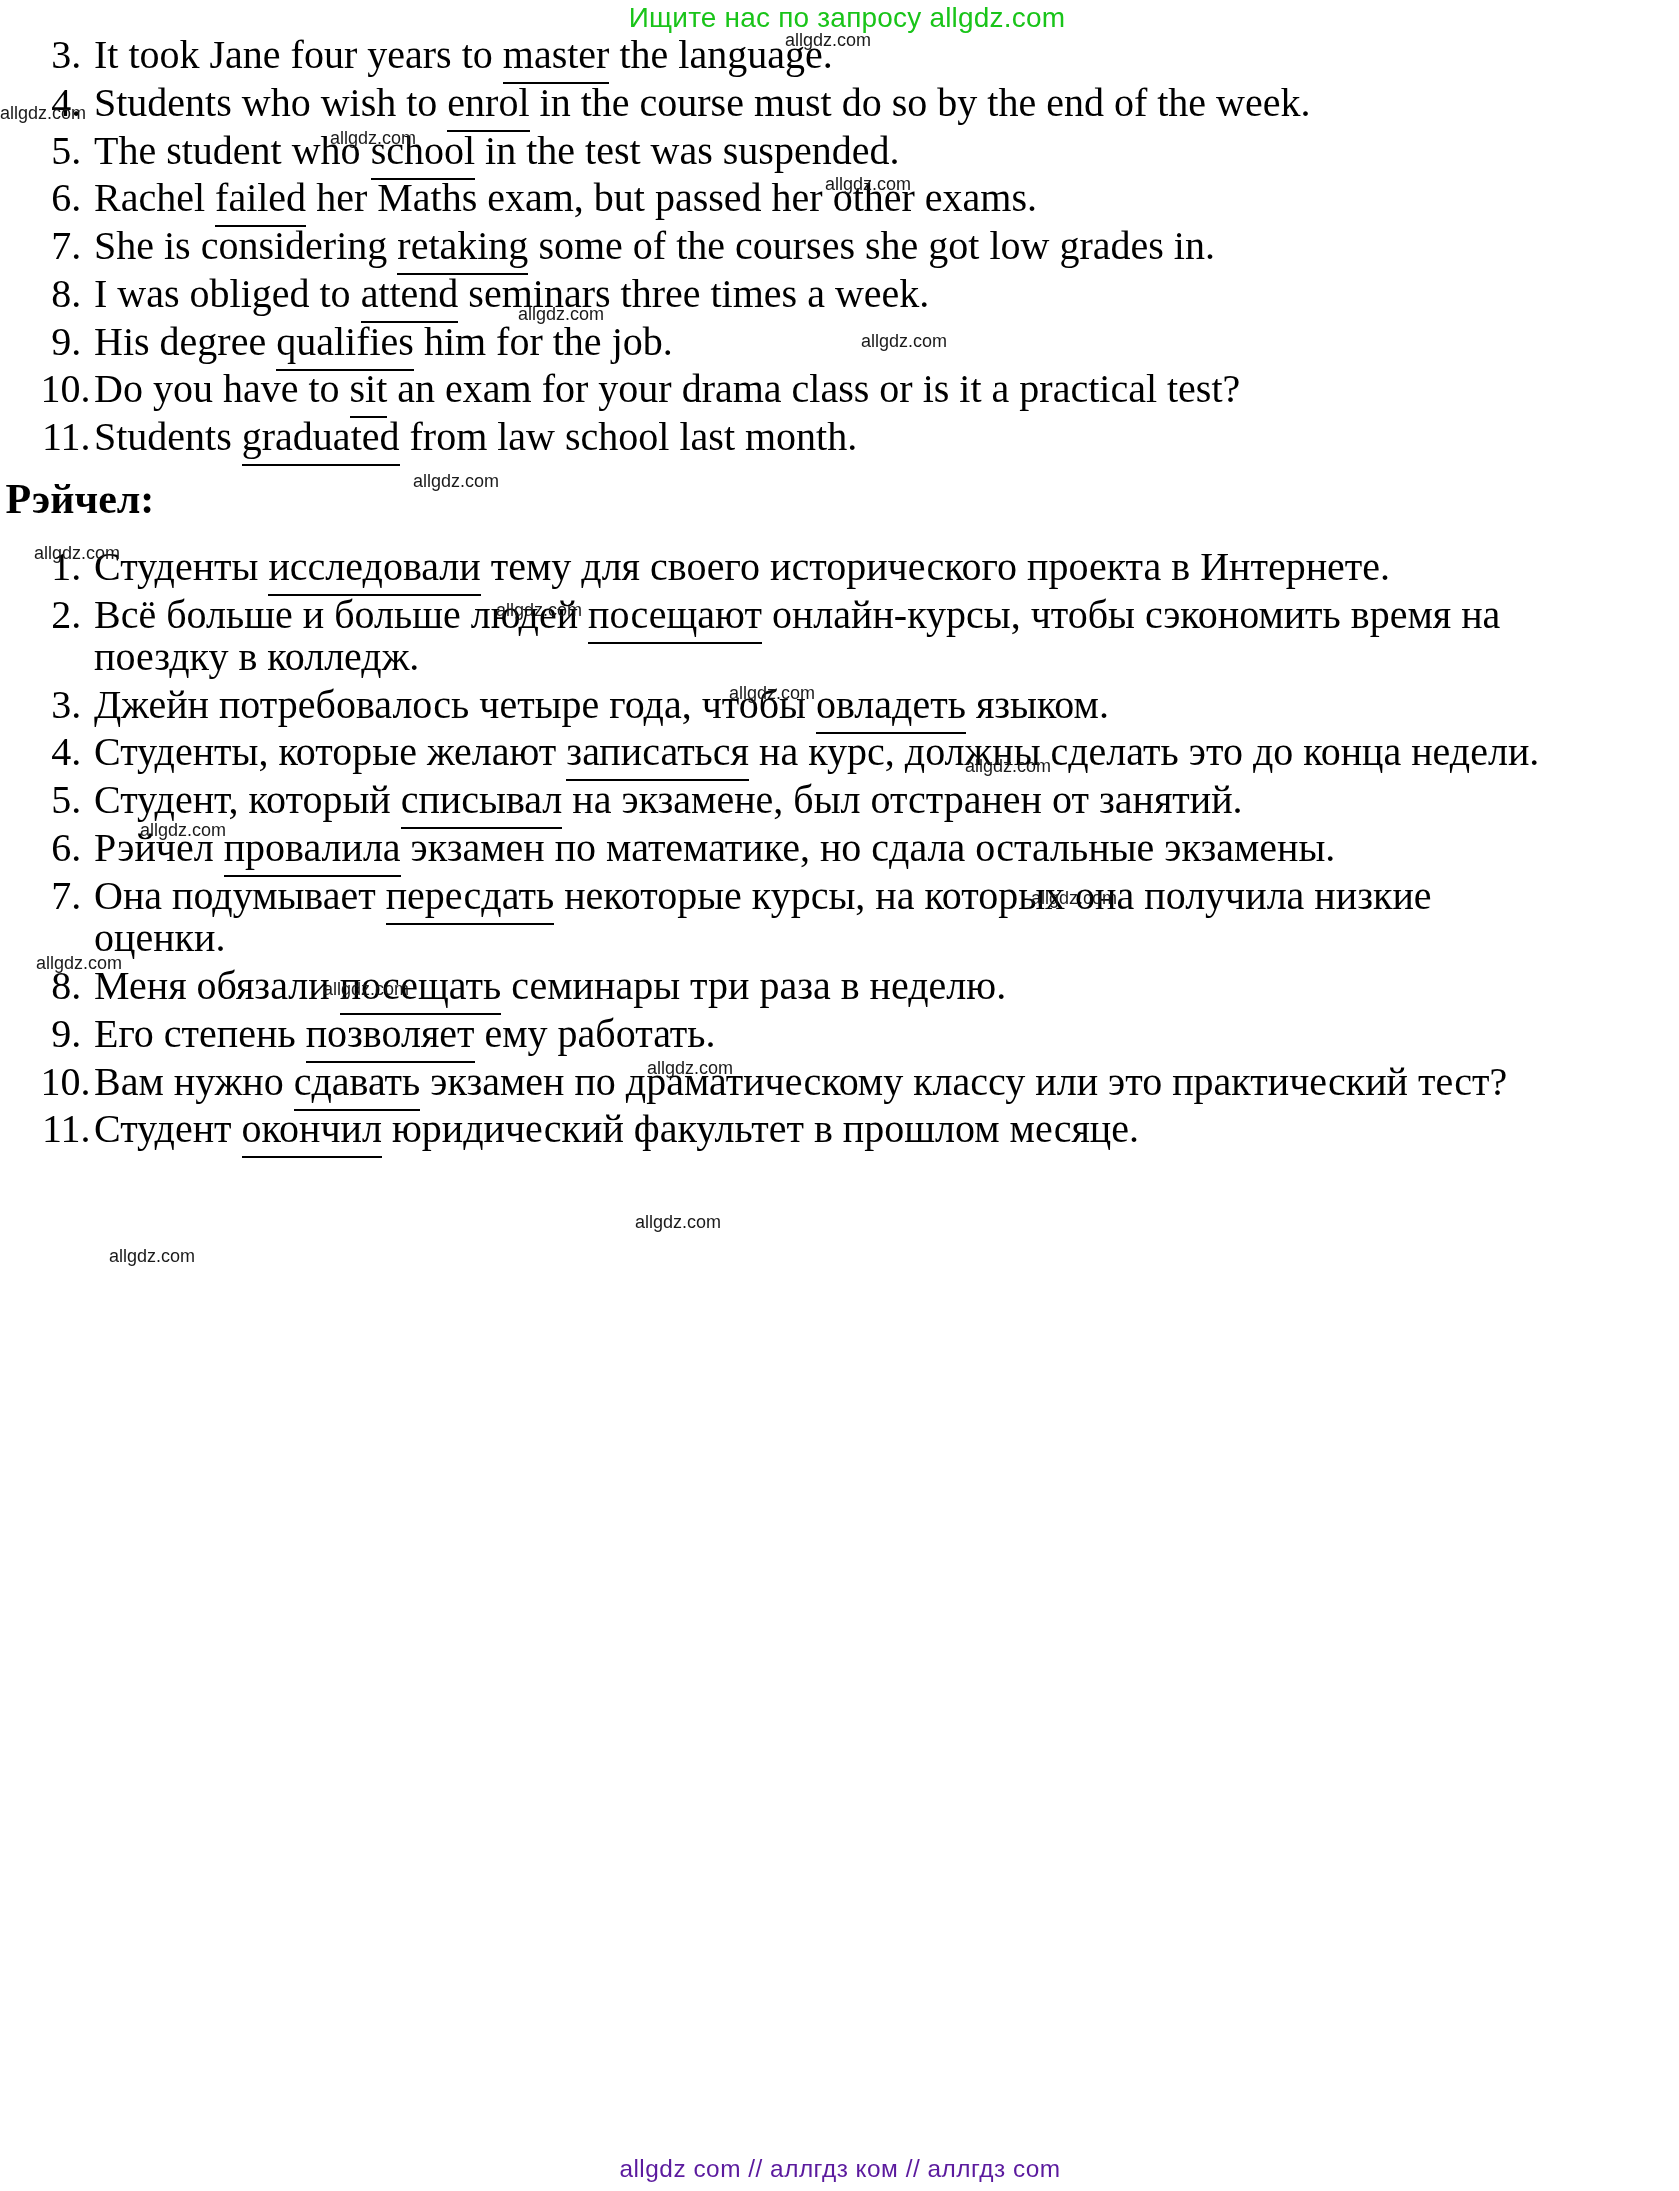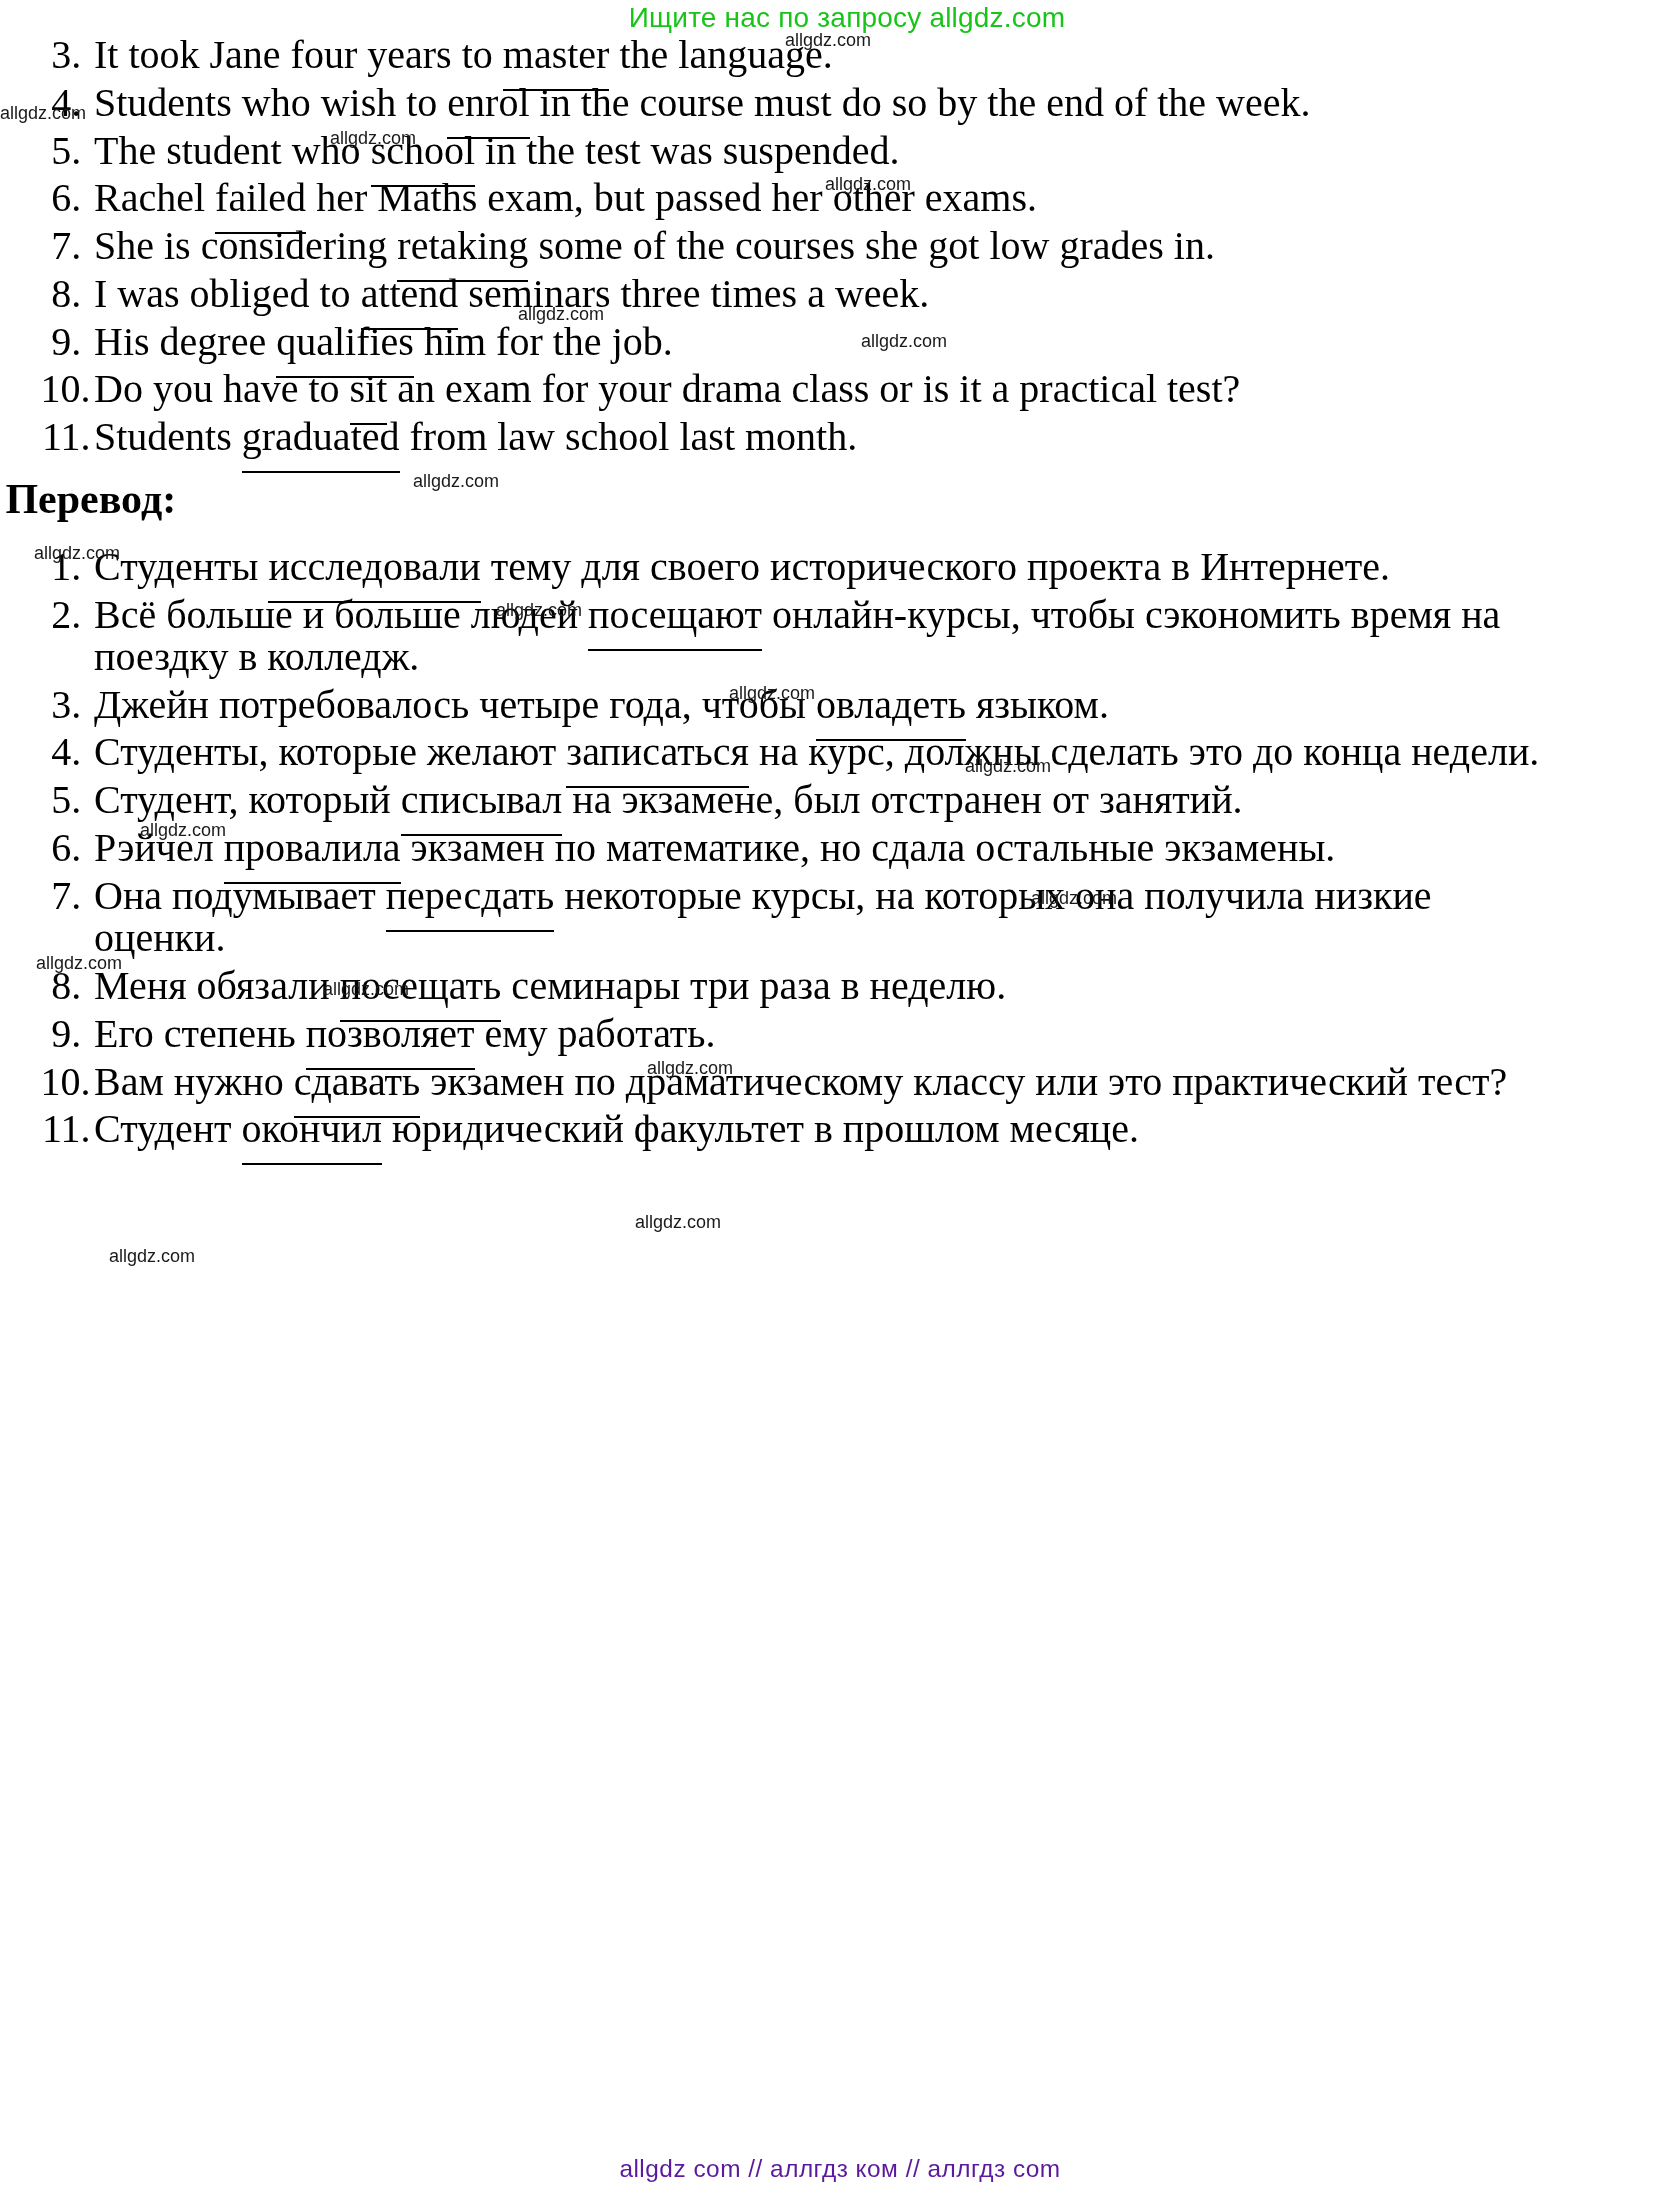--- a/index.html
+++ b/index.html
@@ -84,21 +84,21 @@
     padding-right: 3.6px;
   }
   .body-text {
     flex: 1 1 auto;
     padding-right: 54px;
     max-width: 1465px;
   }
   .body-text u {
     text-decoration: none;
     border-bottom: 2.7px solid #000;
-    padding-bottom: 12px;
+    padding-bottom: 5px;
   }
 
   .section-title {
     font-size: 42px;
     font-weight: bold;
     color: #000;
     margin: 18px 0 25px 5.4px;
     line-height: 1.05;
   }
 
@@ -151,21 +151,21 @@
       <li>
         <span class="num wide">10.</span>
         <span class="body-text"><span>Do you have to </span><u>sit</u><span> an exam for your drama class or is it a practical test?</span></span>
       </li>
       <li>
         <span class="num wide">11.</span>
         <span class="body-text"><span>Students </span><u>graduated</u><span> from law school last month.</span></span>
       </li>
     </ol>
 
-  <div class="section-title">Перевод:</div>
+  <div class="section-title">Рэйчел:</div>
 
   <ol class="qlist ru-block" id="russian-list">
       <li>
         <span class="num">1.</span>
         <span class="body-text"><span>Студенты </span><u>исследовали</u><span> тему для своего исторического проекта в Интернете.</span></span>
       </li>
       <li>
         <span class="num">2.</span>
         <span class="body-text"><span>Всё больше и больше людей </span><u>посещают</u><span> онлайн-курсы, чтобы сэкономить время на поездку в колледж.</span></span>
       </li>

